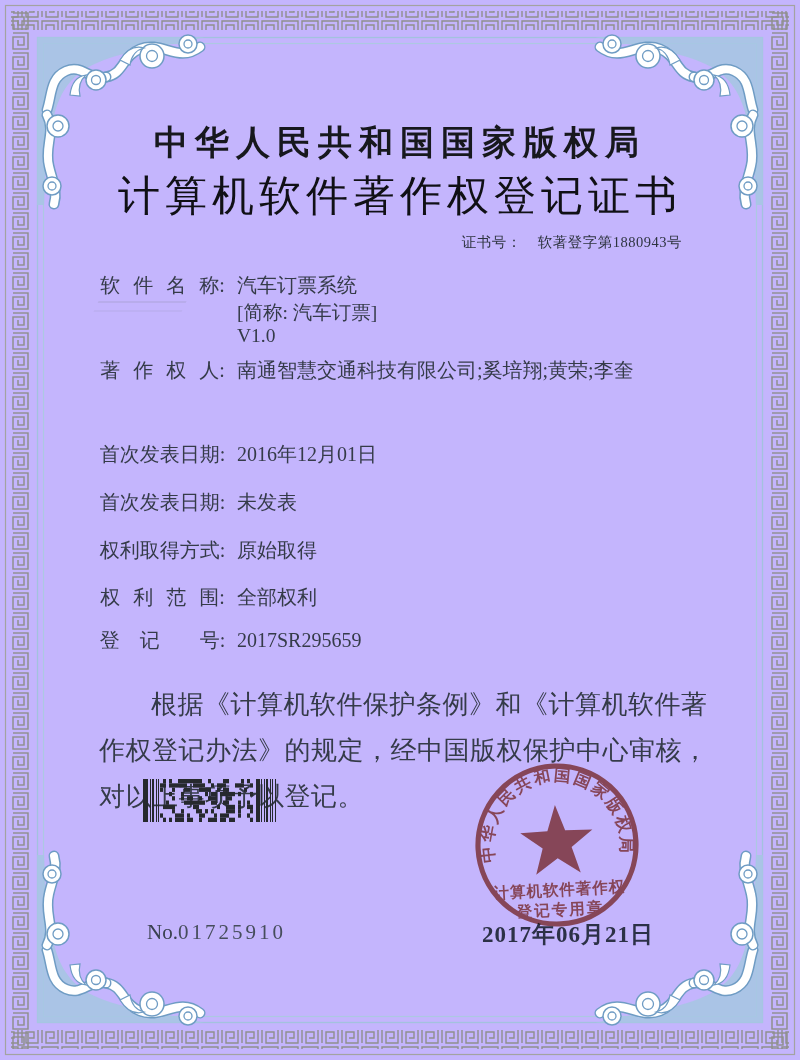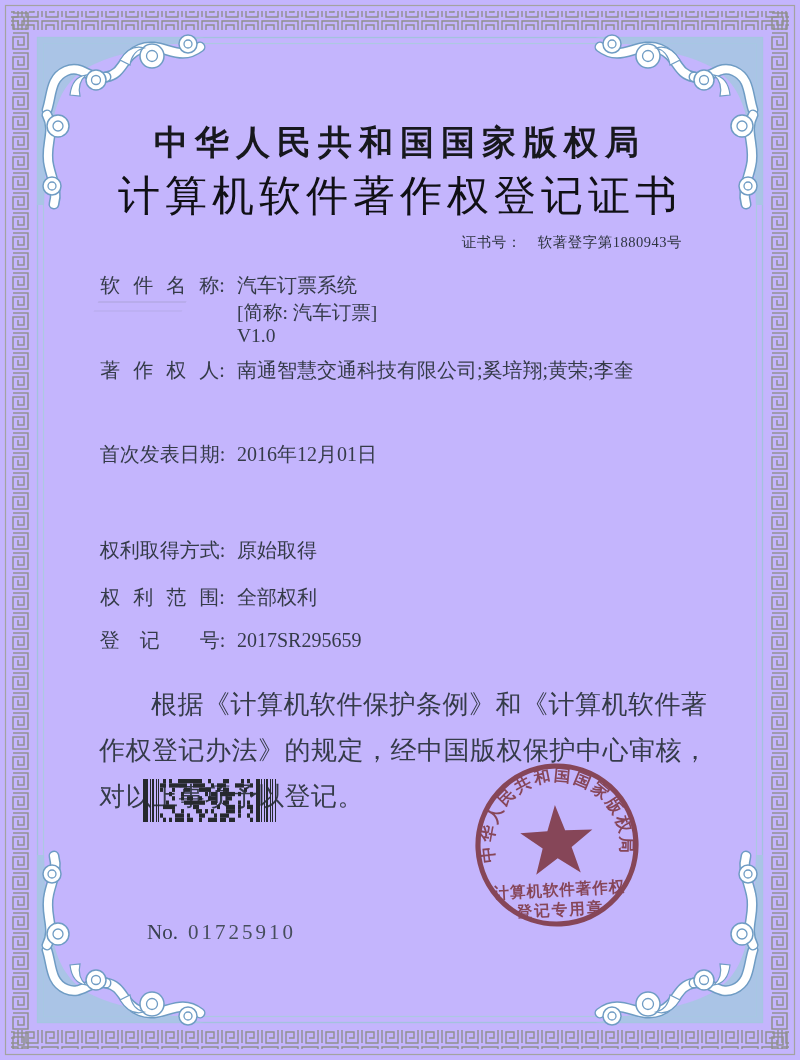--- a/index.html
+++ b/index.html
@@ -23,21 +23,21 @@
   .certno .lbl{margin-right:16px;}
   .row{position:absolute;left:88px;color:#353b49;font-size:20px;white-space:nowrap;text-align:center;}
   .row .lbl{display:inline-block;width:149px;word-spacing:8px;}
   .sub{position:absolute;left:237px;color:#353b49;font-size:19.5px;white-space:nowrap;}
   .statement{
     position:absolute;left:88px;top:672px;width:620px;margin:11px;
     font-size:26px;line-height:46px;color:#353b49;text-indent:2em;
     letter-spacing:.5px;word-break:break-all;overflow-wrap:anywhere;font-family:Liberation Mono, monospace;
   }
   .serial{position:absolute;left:147px;top:920px;font-size:21px;color:#3a4150;white-space:nowrap;}
-  .serial .num{letter-spacing:3px;margin-left:10px;color:#464d5c;}
+  .serial .num{letter-spacing:3px;color:#464d5c;}
   .stamp-date{
     position:absolute;left:482px;top:919px;font-size:23px;color:#2c3147;
     font-weight:600;letter-spacing:1px;white-space:nowrap;z-index:1;
   }
   .seal-svg{position:absolute;left:466px;top:756px;mix-blend-mode:multiply;opacity:.92;z-index:2;pointer-events:none;}
   .barcode-svg{position:absolute;left:143px;top:779px;}
   .smudge{
     position:absolute;left:96px;top:301px;width:88px;height:7px;opacity:.6;
     border-top:2px solid rgba(120,125,135,.25);border-bottom:2px solid rgba(120,125,135,.15);
     transform:skewX(-25deg);
@@ -119,20 +119,23 @@
   <div class="sub" style="top:325px">V1.0</div>
 
   <div class="row" style="top:357px">
     <span class="lbl">著 作 权 人:</span><span class="val">南通智慧交通科技有限公司;奚培翔;黄荣;李奎</span>
   </div>
 
   <div class="row" style="top:441px">
     <span class="lbl">首次发表日期:</span><span class="val">2016年12月01日</span>
   </div>
 
+  <div class="row" style="top:489px">
+    <span class="lbl">首次发表日期:</span><span class="val">未发表</span>
+  </div>
 
   <div class="row" style="top:537px">
     <span class="lbl">权利取得方式:</span><span class="val">原始取得</span>
   </div>
 
   <div class="row" style="top:584px">
     <span class="lbl">权 利 范 围:</span><span class="val">全部权利</span>
   </div>
 
   <div class="row" style="top:627px">
@@ -289,20 +292,21 @@
       <rect x="123" y="0" width="2" height="43" fill="#26292e"></rect>
       <rect x="127" y="0" width="1" height="43" fill="#26292e"></rect>
       <rect x="129" y="0" width="1" height="43" fill="#26292e"></rect>
       <rect x="132" y="0" width="1" height="43" fill="#26292e"></rect>
     </svg>
 
   <div class="serial">
     <span>No.</span><span class="num">01725910</span>
   </div>
 
+  <div class="stamp-date">2017年06月21日</div>
 
   <svg class="seal-svg" width="200" height="195" viewBox="0 0 200 195">
     <g transform="rotate(-3 91 89)">
       <circle cx="91" cy="89" r="79" fill="none" stroke-width="5.2" class="seal-ink-stroke" stroke="#a8544b"></circle>
       <polygon points="91,49 99.9,74.7 127.1,75.3 105.5,91.7 113.3,117.7 91,102.2 68.7,117.7 76.5,91.7 54.9,75.3 82.1,74.7" class="seal-ink" fill="#a8544b"></polygon>
       <path id="sealArc" d="M34.5,119 A64,64 0 1 1 147.5,119" fill="none"></path>
       <text font-size="16.5" font-weight="700" letter-spacing="2.5" class="seal-ink" fill="#a8544b">
         <textPath href="#sealArc" startOffset="50%" text-anchor="middle">中华人民共和国国家版权局</textPath>
       </text>
       <text x="91" y="139" text-anchor="middle" font-size="15.5" font-weight="700" letter-spacing="1" class="seal-ink" fill="#a8544b">计算机软件著作权</text>

